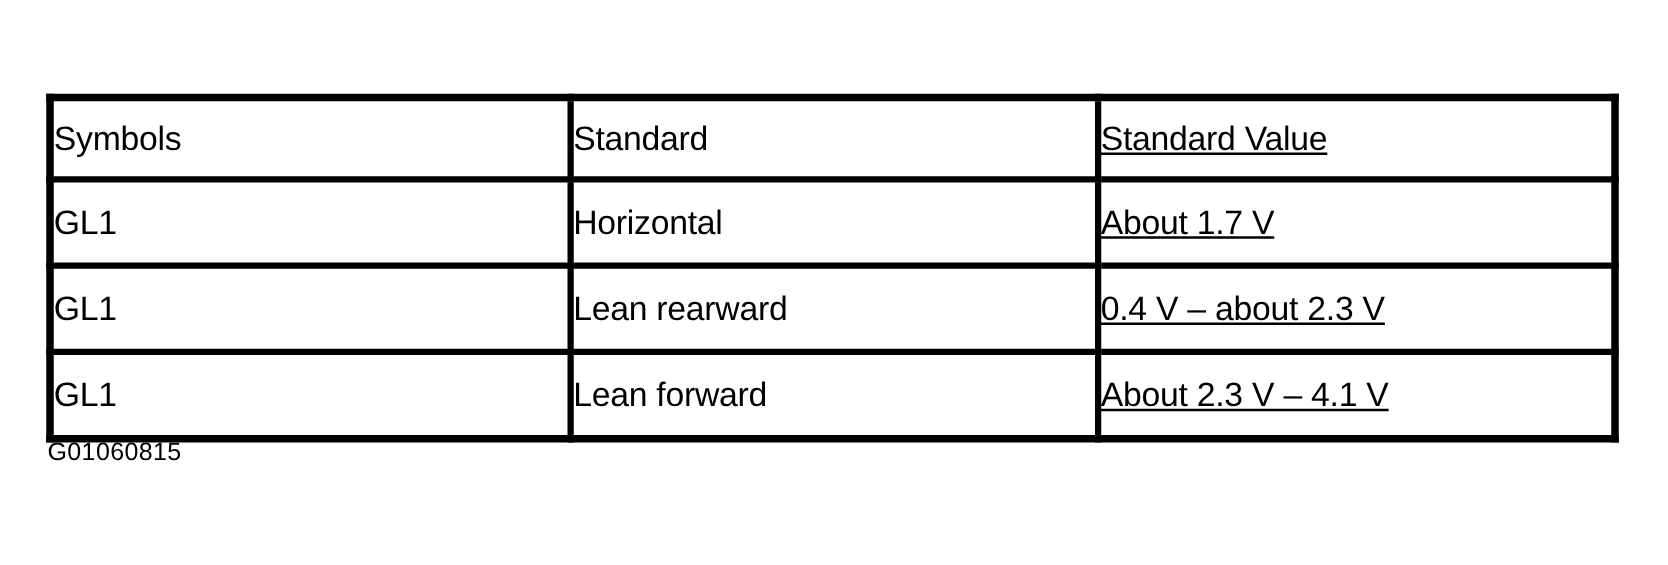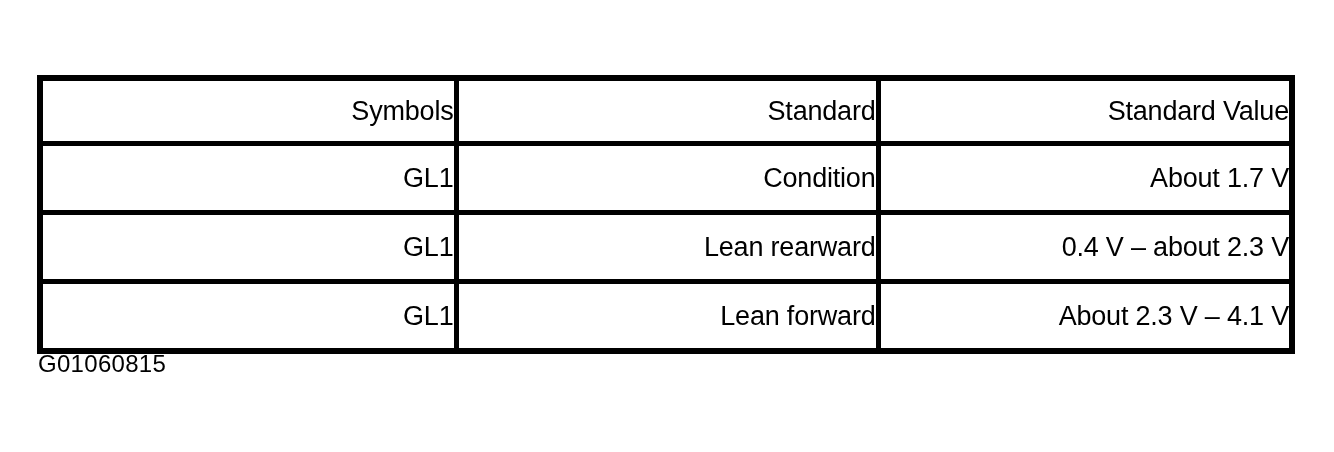--- a/index.html
+++ b/index.html
@@ -54,41 +54,42 @@
     letter-spacing: -0.2px;
     font-weight: 400;
     color: #000000;
     white-space: nowrap;
   }
   #spec-table tr:last-child td {
     border-bottom: 0;
   }
   #spec-table td:last-child {
     border-right: 0;
+    text-decoration: underline;
   }
 
   .col-sym   { width: 416px; }
   .col-cond  { width: 422px; }
   .col-val   { width: 414px; }
 
   .row-head td { height: 60px; }
   .row-body td { height: 64px; }
 
   .cell-text {
     display: block;
     width: 100%;
-    text-align: right;
+    text-align: left;
   }
 
   
   #figure-caption {
     position: absolute;
     left: 38px;
     top: 352px;
-    font-size: 24px;
+    font-size: 20px;
     line-height: 1;
     letter-spacing: 0.3px;
     color: #000000;
     white-space: nowrap;
   }
 </style>
 </head>
 <body>
 
 <div id="page">
@@ -110,21 +111,21 @@
         <td>
           <span class="cell-text">Standard Value</span>
         </td>
       </tr>
 
       <tr class="row-body">
         <td>
           <span class="cell-text">GL1</span>
         </td>
         <td>
-          <span class="cell-text">Condition</span>
+          <span class="cell-text">Horizontal</span>
         </td>
         <td>
           <span class="cell-text">About 1.7 V</span>
         </td>
       </tr>
 
       <tr class="row-body">
         <td>
           <span class="cell-text">GL1</span>
         </td>

